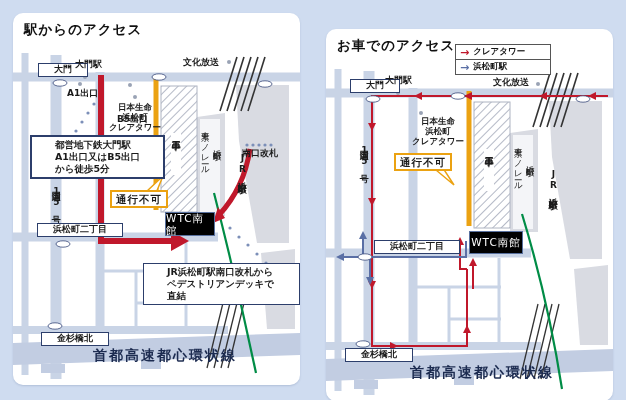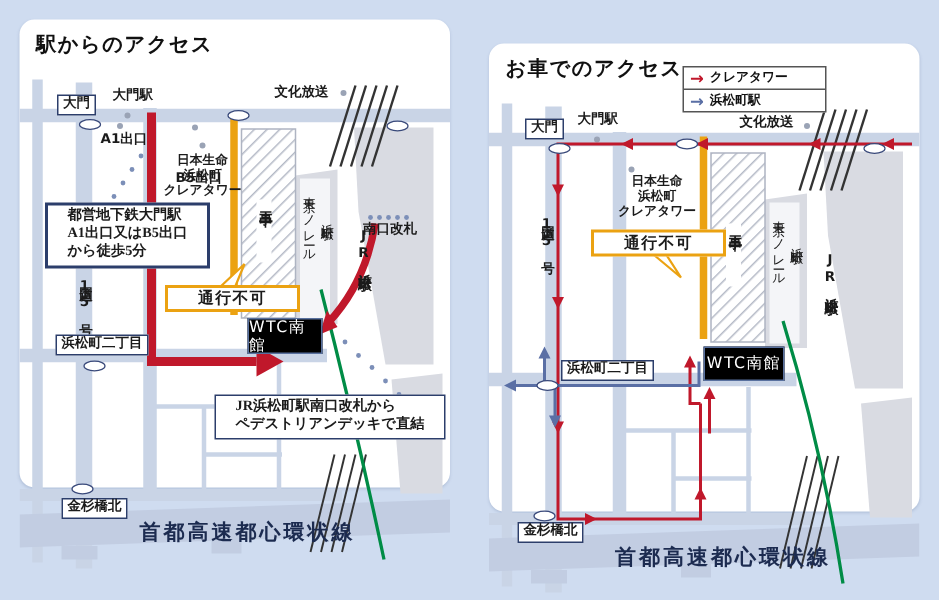--- a/index.html
+++ b/index.html
@@ -2,47 +2,47 @@
 <html><head>
 <meta charset="utf-8">
 <style>
   html,body{margin:0;padding:0;}
   body{
     width:626px;height:400px;position:relative;overflow:hidden;
     background:#cfdcf0;
     font-family:"DejaVu Sans","Liberation Sans",sans-serif;
   }
   .panel{
-    position:absolute;top:13px;width:287px;height:312px;
+    position:absolute;top:13px;width:287px;height:372px;
     background:#ffffff;border-radius:10px;
     box-shadow:0 1px 2px rgba(90,110,150,.25);
   }
   .panel.left{left:13px;}
   .panel.right{left:326px;margin-top:16px;}
   .map{position:absolute;inset:0;}
   .map svg{position:absolute;left:0;top:0;}
   .title{
     position:absolute;left:11px;top:8px;margin:0;
     font-size:13.5px;font-weight:bold;color:#111;letter-spacing:1px;
   }
   .lbl{
     position:absolute;font-size:9px;font-weight:bold;color:#1b1b1b;
     line-height:1.15;white-space:pre-line;
   }
   .sm{font-size:8.5px;}
   .boxed{
-    background:#fff;border:1.5px solid #2c3e6b;padding:0 3px;
+    background:#fff;border:1.5px solid #2c3e6b;padding:0 15px;
     font-size:9px;line-height:1.3;white-space:nowrap;
   }
   .infobox{
-    background:#fff;border:2px solid #2c3e6b;padding:2px 13px;
-    font-size:9.5px;line-height:1.25;white-space:pre-line;font-family:Liberation Serif, serif;
+    background:#fff;border:2px solid #2c3e6b;padding:2px 23px;
+    font-size:9.5px;line-height:1.25;white-space:pre-line;
   }
   .nopass{
-    background:#fff;border:2px solid #eba212;padding:1px 20px;
+    background:#fff;border:2px solid #eba212;padding:1px 4px;
     font-size:10.5px;white-space:nowrap;letter-spacing:1px;
   }
   .vtext{
     writing-mode:vertical-rl;text-orientation:upright;
     letter-spacing:1px;
   }
   .wtc{
     background:#000000;border:1px solid #59719f;color:#fff;
     display:flex;align-items:center;justify-content:center;
     font-size:10.5px;font-weight:normal;letter-spacing:1px;

